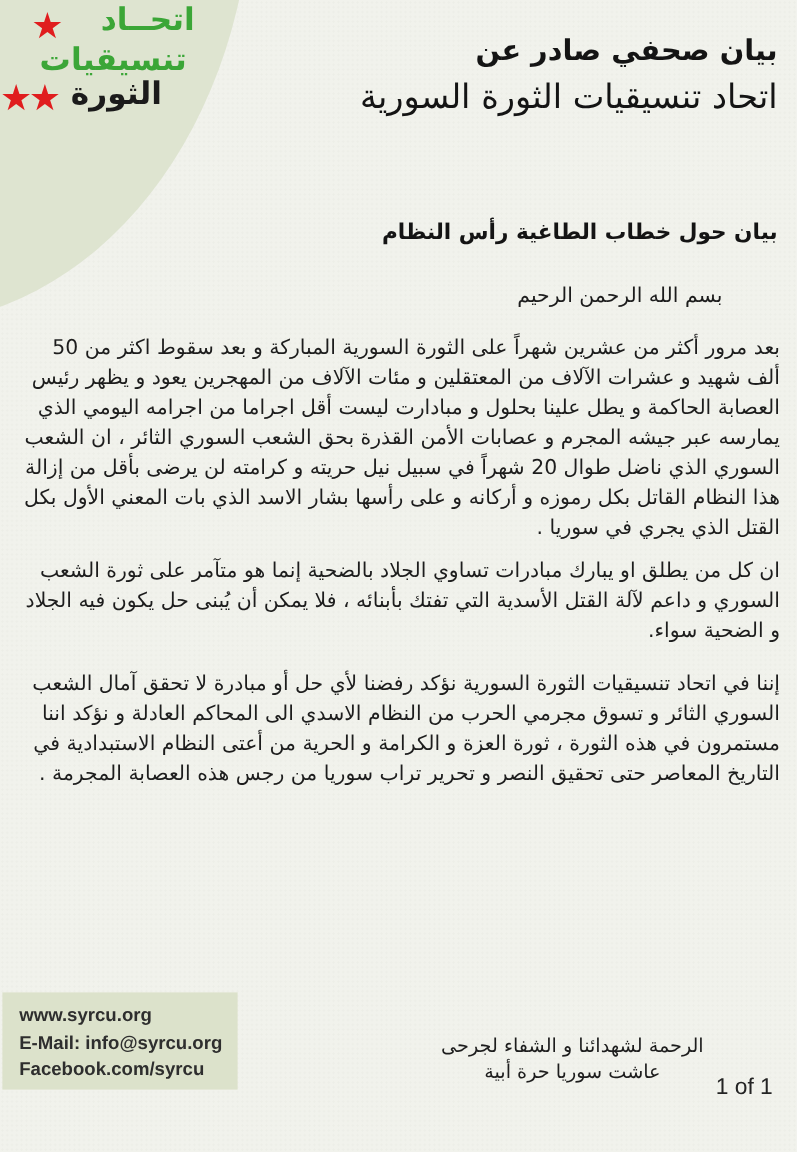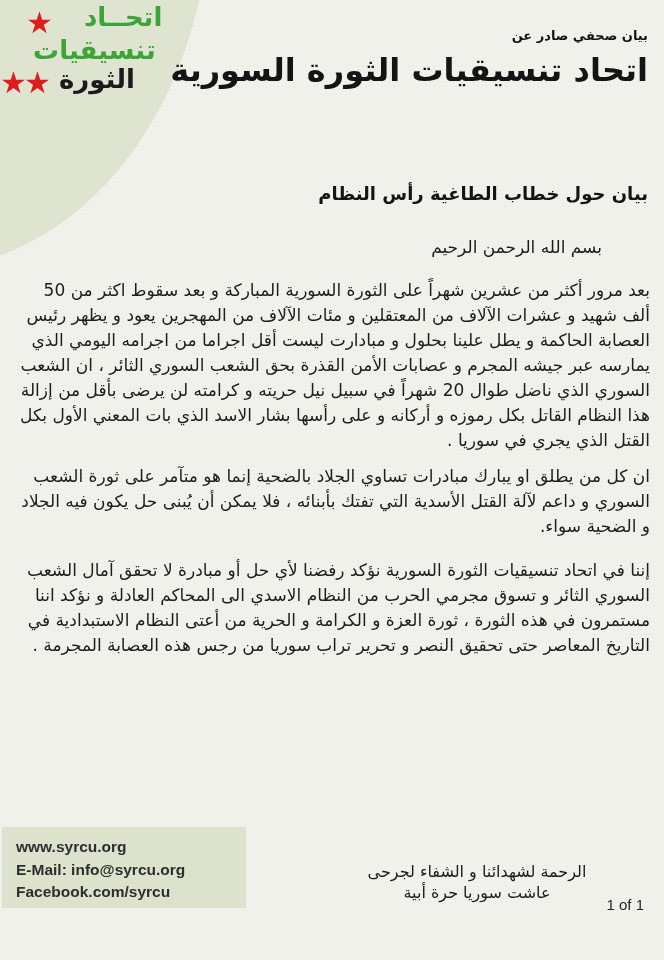--- a/index.html
+++ b/index.html
@@ -26,22 +26,22 @@
   .logo span { position:absolute; white-space:nowrap; font-weight:bold; line-height:1; }
   .logo .l1star  { left:26px; top:8px;  font-size:30px; color:#e01d1e; }
   .logo .l1text  { left:84px; top:4px;  font-size:26px; color:#3ba637; }
   .logo .l2text  { left:33px; top:37px; font-size:26px; color:#3ba637; }
   .logo .l3stars { left:0px;  top:68px; font-size:30px; color:#e01d1e; letter-spacing:-3px; }
   .logo .l3text  { left:59px; top:66px; font-size:26px; color:#1b1b1b; }
   .logo .l4text  { left:10px; top:99px; font-size:26px; color:#1b1b1b; }
 
   
   .header { position:absolute; top:28px; right:16px; direction:rtl; text-align:right; color:#141414; }
-  .header .h1 { font-size:13px; font-weight:bold; letter-spacing:0.5px; }
-  .header .h2 { font-size:32px; font-weight:bold; margin-top:8px; }
+  .header .h1 { font-size:24px; font-weight:bold; letter-spacing:0.5px; }
+  .header .h2 { font-size:28px; font-weight:normal; margin-top:8px; }
 
   .subject {
     position:absolute; top:183px; right:16px;
     direction:rtl; text-align:right;
     font-size:18px; font-weight:bold; color:#141414;
   }
   .basmala {
     position:absolute; top:237px; right:62px;
     direction:rtl; text-align:right;
     font-size:17px;
@@ -60,34 +60,34 @@
   
   .closing {
     position:absolute; top:829px; right:56px; width:262px;
     direction:rtl; text-align:center;
     font-size:16px; line-height:21px; color:#1d1d1d;margin-top:32px;
   }
 
   
   .contact-box {
     position:absolute; left:2px; top:827px;
-    width:244px; height:81px;
+    width:196px; height:81px;
     background:#dce2cb;
     box-sizing:border-box;
     padding:9px 0 0 14px;
     font-family:"Liberation Sans", sans-serif;
     font-weight:bold; font-size:15.5px; line-height:22.5px;
     color:#2e2e2e;
   }
   .contact-box div { white-space:nowrap; }
 
   .pagenum {
     position:absolute; right:20px; top:896px;
     font-family:"Liberation Sans", sans-serif;
-    font-size:15px; color:#242424;
+    font-size:19px; color:#242424;
   }
   .dateline {
     position:absolute; left:8px; top:920px;
     direction:rtl; white-space:nowrap;
     font-size:14.5px; color:#242424;
   }
 </style>
 </head>
 <body>
 

